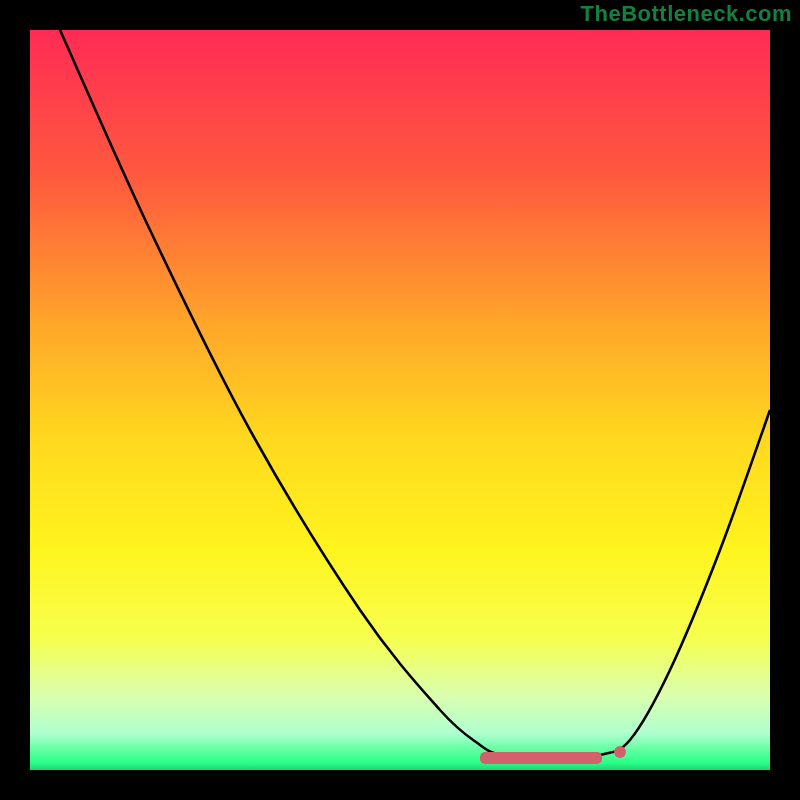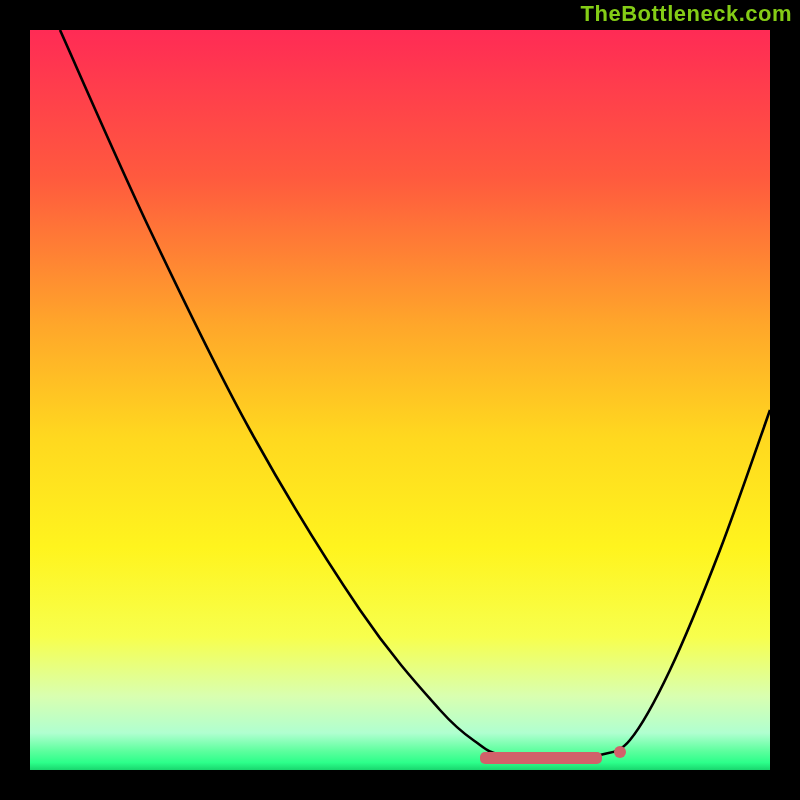--- a/index.html
+++ b/index.html
@@ -10,21 +10,21 @@
     position: absolute;
     top: 0; left: 0;
     width: 800px; height: 800px;
     background: #000;
   }
 
   .watermark {
     position: absolute;
     top: 1px;
     right: 8px;
-    color: #84cc16;
+    color: #15803d;
     font-size: 22px;
     font-weight: 700;
     letter-spacing: 0.5px;
     user-select: none;
   }
 
   .plot {
     position: absolute;
     top: 30px;
     left: 30px;

